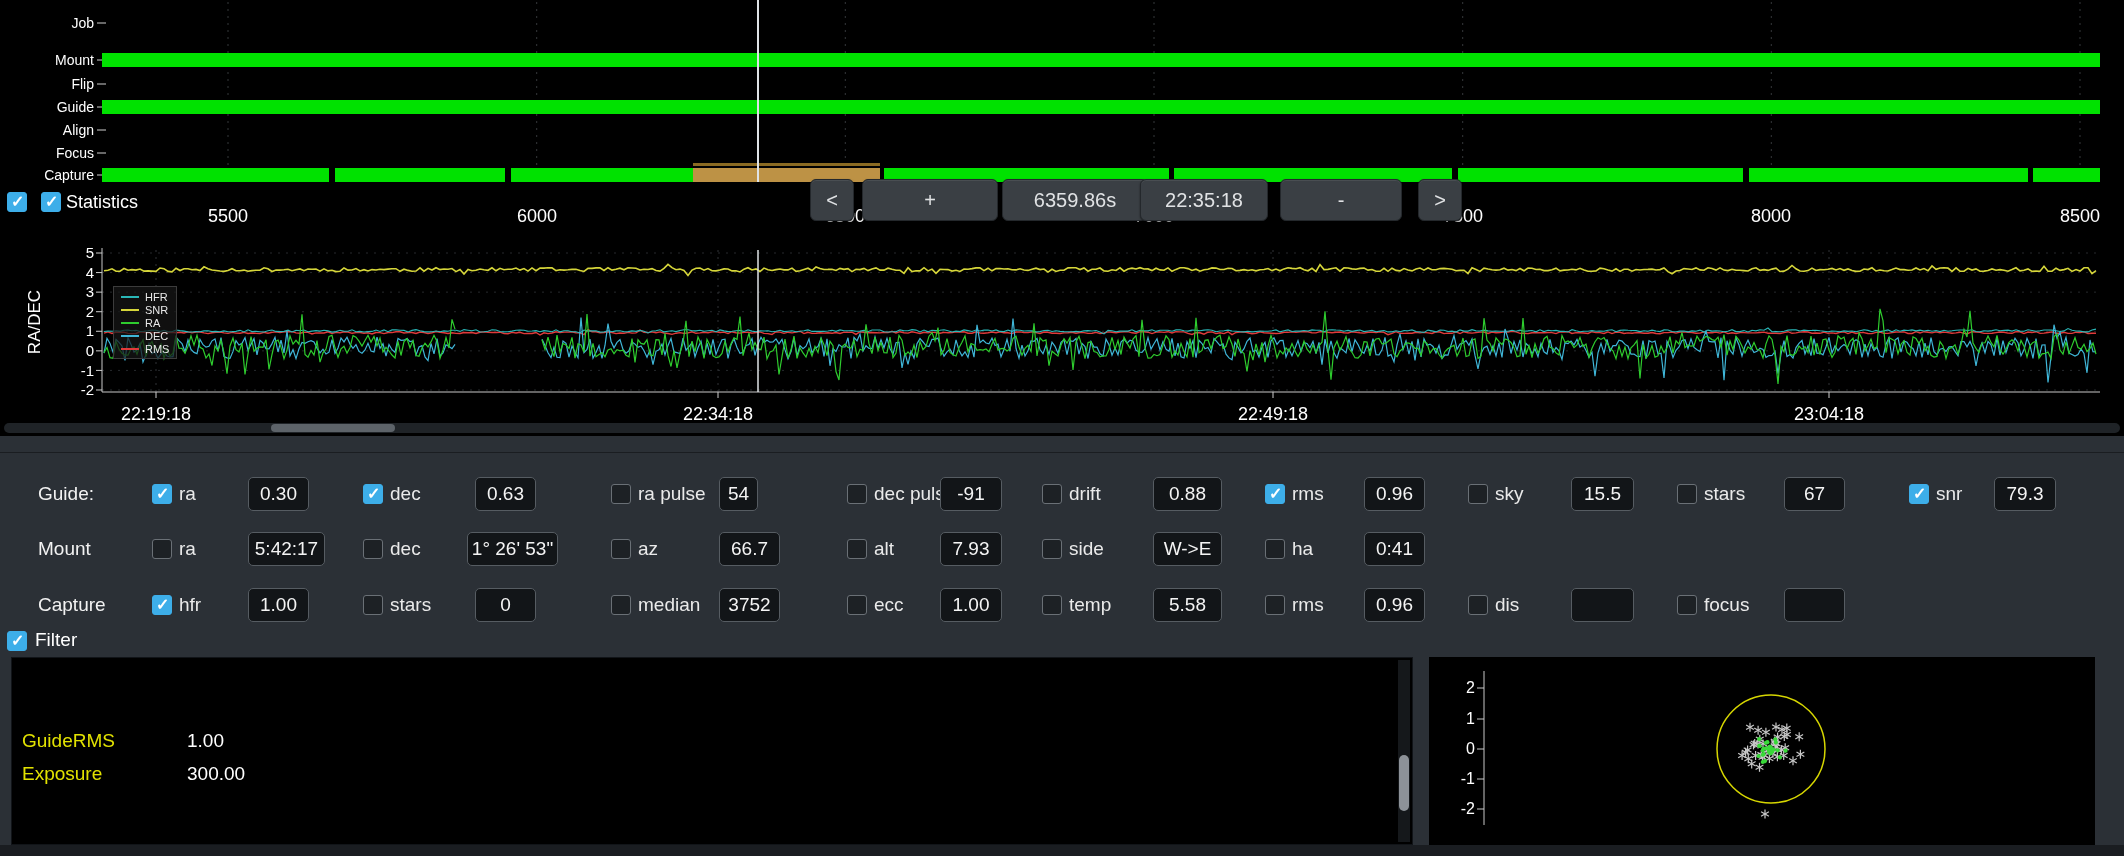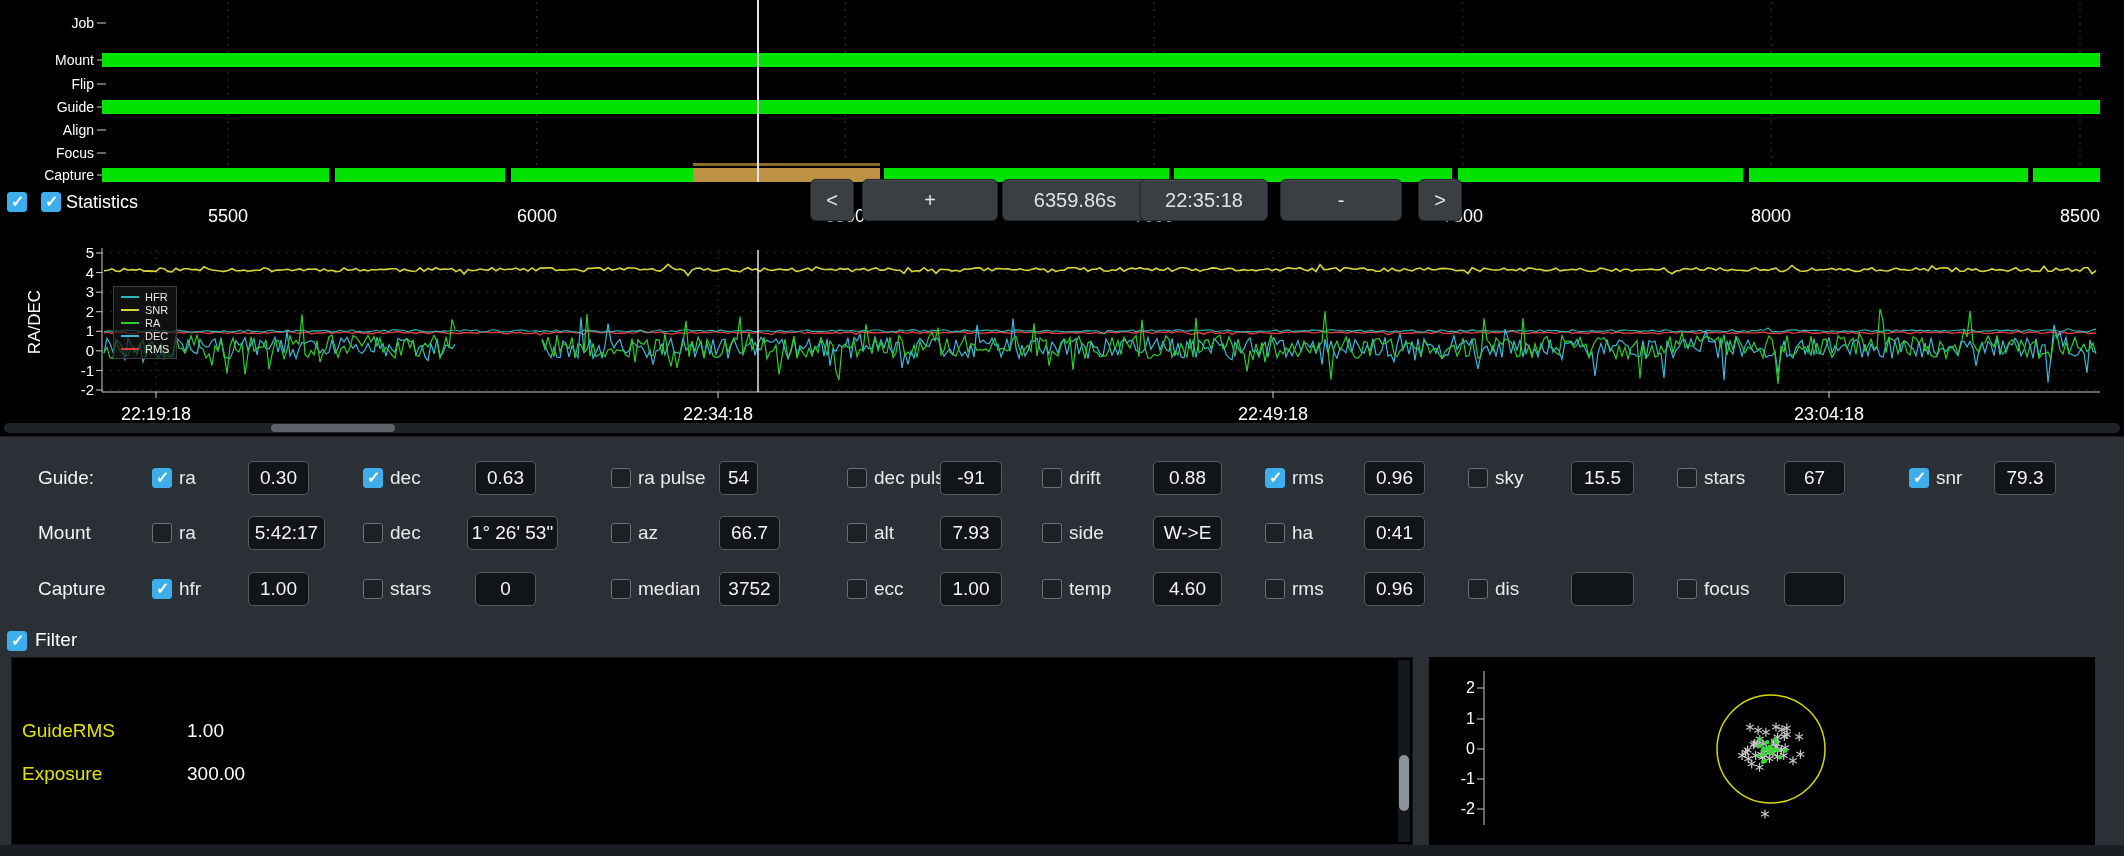--- a/index.html
+++ b/index.html
@@ -24,21 +24,21 @@
   .lswatch{width:18px;height:2px;margin-right:6px;}
   .llabel{font-size:11px;color:#e8e8e8;}
   .hscroll-track{position:absolute;left:4px;top:423px;width:2116px;height:10px;background:#1f2327;border-radius:5px;}
   .hscroll-handle{position:absolute;left:267px;top:1px;width:124px;height:8px;background:#5d6369;border-radius:4px;cursor:pointer;}
   
   .cb{width:20px;height:20px;border-radius:3px;background:#1d2125;border:1px solid #6a7076;
       box-sizing:border-box;display:inline-block;position:relative;flex:none;cursor:pointer;}
   .cb.checked{background:#3daee9;border-color:#3daee9;}
   .cb.checked::after{content:"\2713";position:absolute;left:3px;top:-1px;color:#fff;font-size:16px;font-weight:bold;}
   
-  .stats-panel{position:absolute;left:0;top:436px;width:2124px;height:220px;background:#2b3036;border-top:1px solid #1a1d21;}
+  .stats-panel{position:absolute;left:0;top:452px;width:2124px;height:220px;background:#2b3036;border-top:1px solid #1a1d21;}
   .srow{position:absolute;left:0;width:2124px;height:40px;}
   .srow-caption{position:absolute;left:38px;top:0;height:40px;line-height:40px;font-size:19px;color:#f2f2f2;}
   .sgroup{position:absolute;top:0;height:40px;display:flex;align-items:center;}
   .slabel{margin-left:7px;font-size:19px;color:#eaeaea;white-space:nowrap;overflow:hidden;flex:none;}
   .sval{height:34px;line-height:32px;background:#121518;border:1px solid #565c62;border-radius:5px;
         text-align:center;font-size:19px;color:#f4f4f4;box-sizing:border-box;flex:none;overflow:hidden;white-space:nowrap;}
   .details-label{position:absolute;left:35px;top:629px;font-size:19px;color:#fff;}
   
   .details-panel{position:absolute;left:11px;top:657px;width:1402px;height:188px;background:#000;
         border:1px solid #111418;box-sizing:border-box;overflow:hidden;}
@@ -293,21 +293,21 @@
         <span class="sval" style="width:61px">3752</span>
       </div>
       <div class="sgroup" style="left:847px">
         <span class="cb"></span>
         <span class="slabel" style="width:66px">ecc</span>
         <span class="sval" style="width:62px">1.00</span>
       </div>
       <div class="sgroup" style="left:1042px">
         <span class="cb"></span>
         <span class="slabel" style="width:84px">temp</span>
-        <span class="sval" style="width:69px">4.60</span>
+        <span class="sval" style="width:69px">5.58</span>
       </div>
       <div class="sgroup" style="left:1265px">
         <span class="cb"></span>
         <span class="slabel" style="width:72px">rms</span>
         <span class="sval" style="width:61px">0.96</span>
       </div>
       <div class="sgroup" style="left:1468px">
         <span class="cb"></span>
         <span class="slabel" style="width:76px">dis</span>
         <span class="sval" style="width:63px"></span>
@@ -317,21 +317,21 @@
         <span class="slabel" style="width:80px">focus</span>
         <span class="sval" style="width:61px"></span>
       </div>
     </div>
   </div>
 
   <span class="cb checked" style="position:absolute;left:7px;top:631px"></span>
   <div class="details-label">Filter</div>
 
   <div class="details-panel">
-    <div class="drow" style="top:61px">
+    <div class="drow" style="top:71px">
       <span class="dkey">GuideRMS</span>
       <span class="dval">1.00</span>
     </div>
     <div class="drow" style="top:104px">
       <span class="dkey">Exposure</span>
       <span class="dval">300.00</span>
     </div>
     <div class="vscroll-track">
       <div class="vscroll-handle"></div>
     </div>

